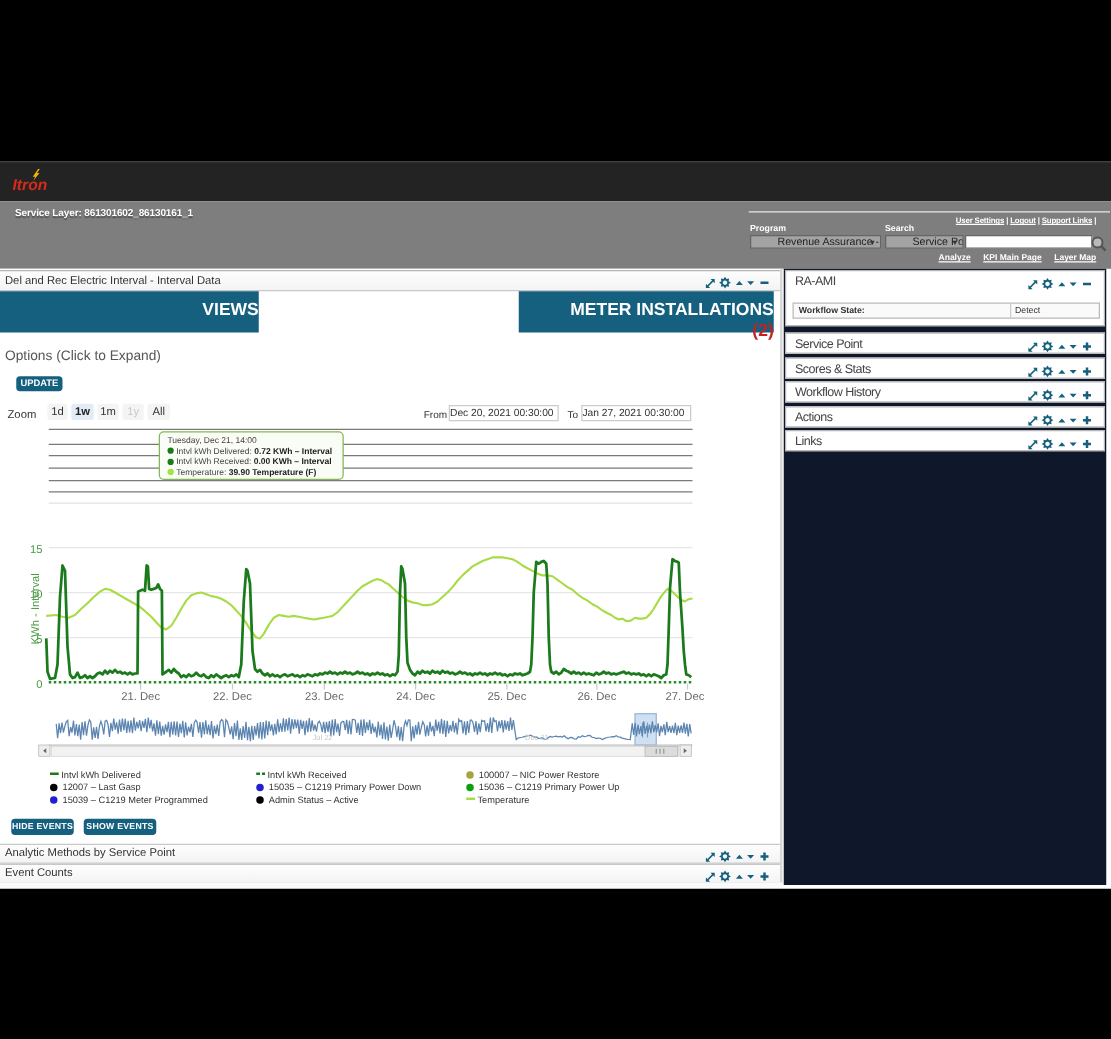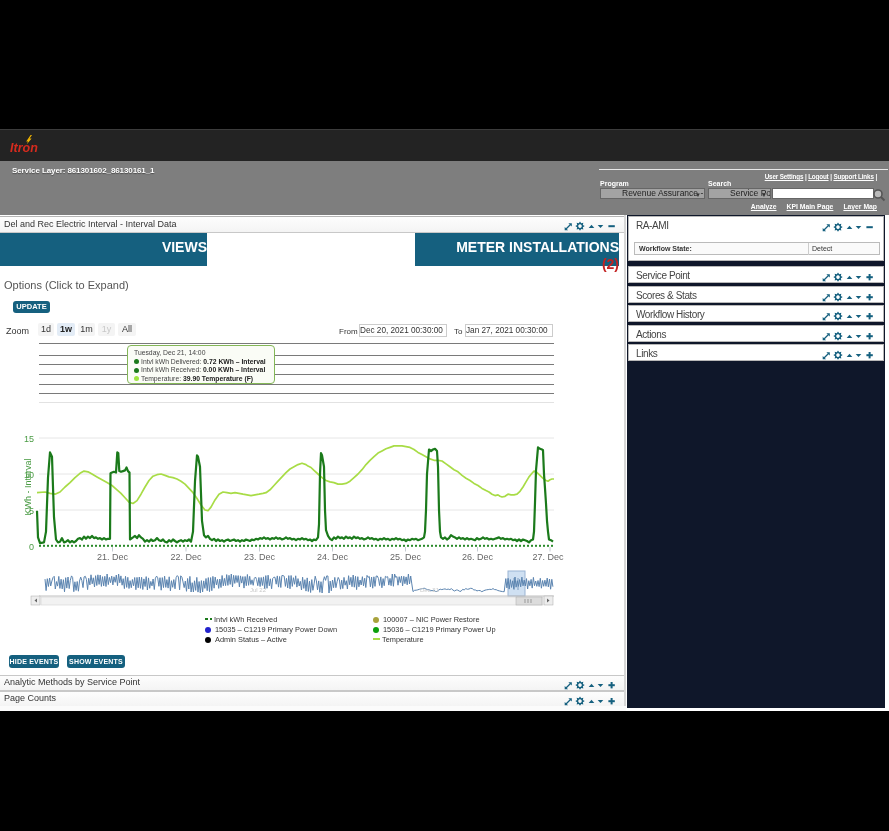--- a/index.html
+++ b/index.html
@@ -322,20 +322,25 @@
         <rect x="516" y="597" width="26" height="8" fill="#dcdcdc" stroke="#aaa" stroke-width="0.5"></rect>
         <line x1="525" y1="599" x2="525" y2="603" stroke="#999" stroke-width="1"></line>
         <line x1="528" y1="599" x2="528" y2="603" stroke="#999" stroke-width="1"></line>
         <line x1="531" y1="599" x2="531" y2="603" stroke="#999" stroke-width="1"></line>
         <rect x="31" y="596" width="9" height="9" fill="#ededed" stroke="#aaa" stroke-width="0.5"></rect>
         <path d="M37,598.5 L34.5,600.5 L37,602.5 Z" fill="#666"></path>
         <rect x="544" y="596" width="9" height="9" fill="#ededed" stroke="#aaa" stroke-width="0.5"></rect>
         <path d="M547,598.5 L549.5,600.5 L547,602.5 Z" fill="#666"></path>
       </svg>
 
+      <div class="leg" style="left:40px;top:274.5px">
+        <div><span class="ll" style="background:#1b7a1b"></span>Intvl kWh Delivered</div>
+        <div><span class="ld" style="background:#000"></span>12007 – Last Gasp</div>
+        <div><span class="ld" style="background:#2222cc"></span>15039 – C1219 Meter Programmed</div>
+      </div>
       <div class="leg" style="left:205px;top:274.5px">
         <div><span class="ll" style="background:repeating-linear-gradient(90deg,#1b7a1b 0 3px,#fff 3px 5px)"></span>Intvl kWh Received</div>
         <div><span class="ld" style="background:#2222cc"></span>15035 – C1219 Primary Power Down</div>
         <div><span class="ld" style="background:#000"></span>Admin Status – Active</div>
       </div>
       <div class="leg" style="left:373px;top:274.5px">
         <div><span class="ld" style="background:#a8a23c"></span>100007 – NIC Power Restore</div>
         <div><span class="ld" style="background:#0ca00c"></span>15036 – C1219 Primary Power Up</div>
         <div><span class="ll" style="background:#a8dc46"></span>Temperature</div>
       </div>
@@ -352,21 +357,21 @@
               </g>
               <path d="M17.00,1.40 L18.19,3.24 L20.32,2.78 L19.86,4.91 L21.70,6.10 L19.86,7.29 L20.32,9.42 L18.19,8.96 L17.00,10.80 L15.81,8.96 L13.68,9.42 L14.14,7.29 L12.30,6.10 L14.14,4.91 L13.68,2.78 L15.81,3.24 L17.00,1.40 Z M18.80,6.10 L18.56,7.00 L17.90,7.66 L17.00,7.90 L16.10,7.66 L15.44,7.00 L15.20,6.10 L15.44,5.20 L16.10,4.54 L17.00,4.30 L17.90,4.54 L18.56,5.20 L18.80,6.10 Z" fill="#15607f" fill-rule="evenodd"></path>
               <path d="M25.7,7.9 L31.3,7.9 L28.5,4.8 Z" fill="#15607f"></path>
               <path d="M34.7,4.9 L40.3,4.9 L37.5,8.0 Z" fill="#15607f"></path>
               <rect x="45.4" y="5.2" width="6.4" height="2.0" fill="#15607f"></rect>
               <rect x="47.6" y="3.0" width="2.0" height="6.4" fill="#15607f"></rect>
             </svg>
           </div>
         </div>
       <div class="abs tbar" id="ebar">
-          <span>Page Counts</span>
+          <span>Event Counts</span>
           <div class="icons">
             <svg width="56" height="12" viewBox="0 0 56 12" style="display:block">
               <g stroke="#15607f" stroke-width="1.3" fill="#15607f">
                 <line x1="3.0" y1="9.0" x2="7.5" y2="4.5"></line>
                 <path d="M5.4,3.2 L8.8,3.2 L8.8,6.6 Z" stroke="none"></path>
                 <path d="M1.7,5.9 L1.7,9.3 L5.1,9.3 Z" stroke="none" transform="translate(0,1.0)"></path>
               </g>
               <path d="M17.00,1.40 L18.19,3.24 L20.32,2.78 L19.86,4.91 L21.70,6.10 L19.86,7.29 L20.32,9.42 L18.19,8.96 L17.00,10.80 L15.81,8.96 L13.68,9.42 L14.14,7.29 L12.30,6.10 L14.14,4.91 L13.68,2.78 L15.81,3.24 L17.00,1.40 Z M18.80,6.10 L18.56,7.00 L17.90,7.66 L17.00,7.90 L16.10,7.66 L15.44,7.00 L15.20,6.10 L15.44,5.20 L16.10,4.54 L17.00,4.30 L17.90,4.54 L18.56,5.20 L18.80,6.10 Z" fill="#15607f" fill-rule="evenodd"></path>
               <path d="M25.7,7.9 L31.3,7.9 L28.5,4.8 Z" fill="#15607f"></path>
               <path d="M34.7,4.9 L40.3,4.9 L37.5,8.0 Z" fill="#15607f"></path>

